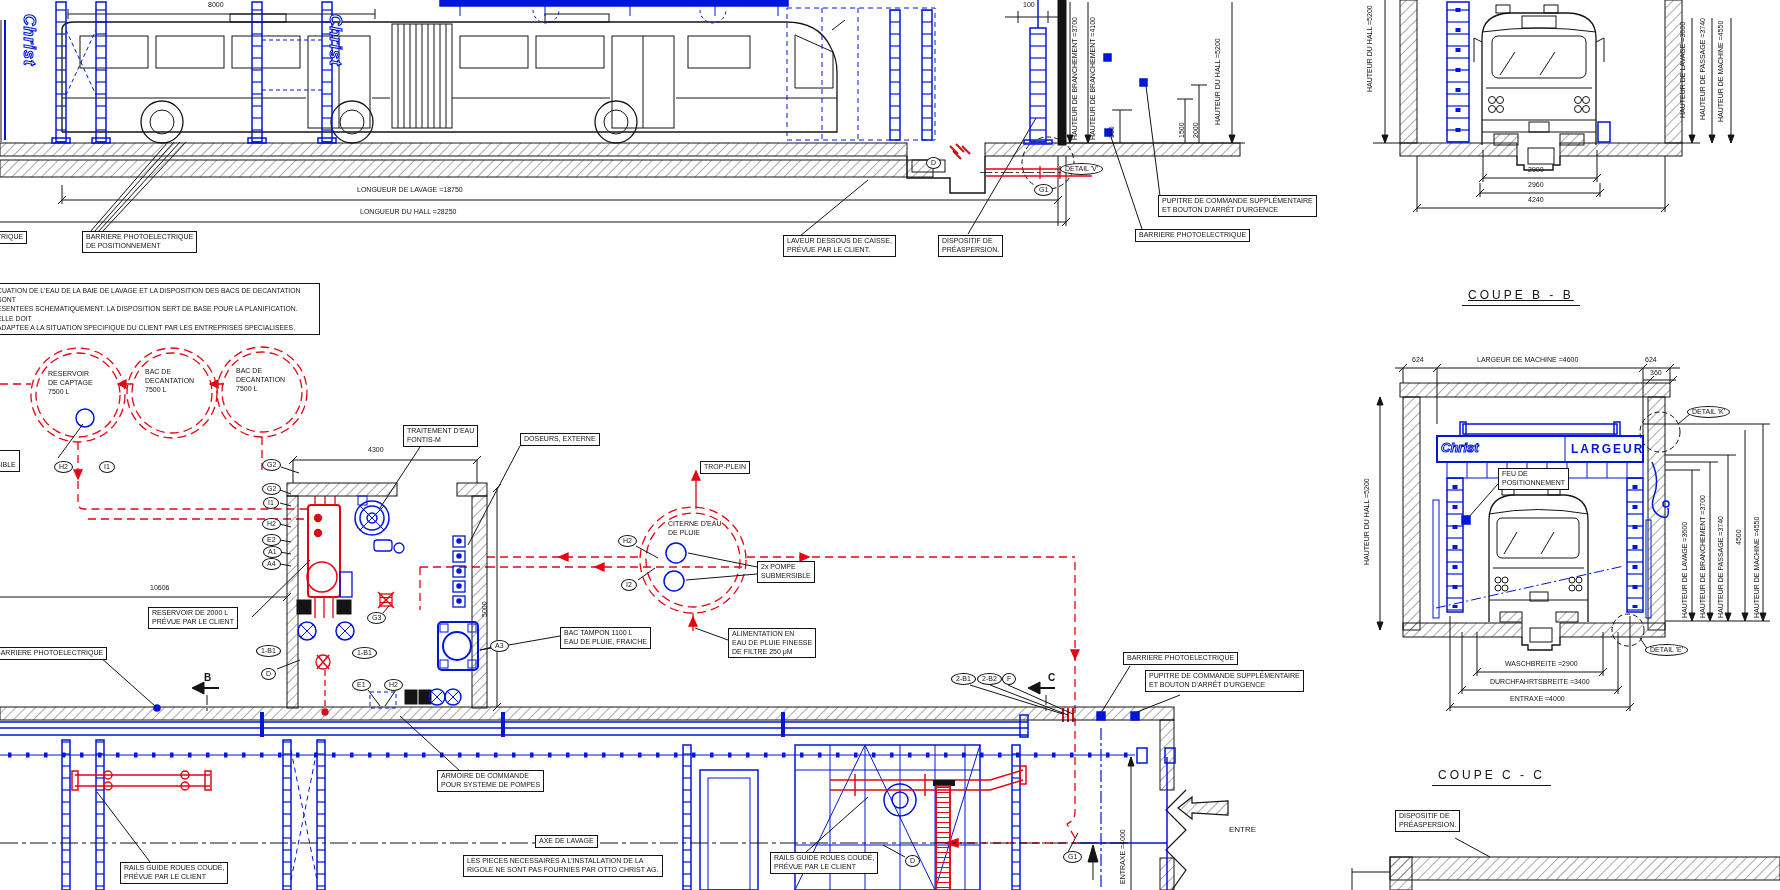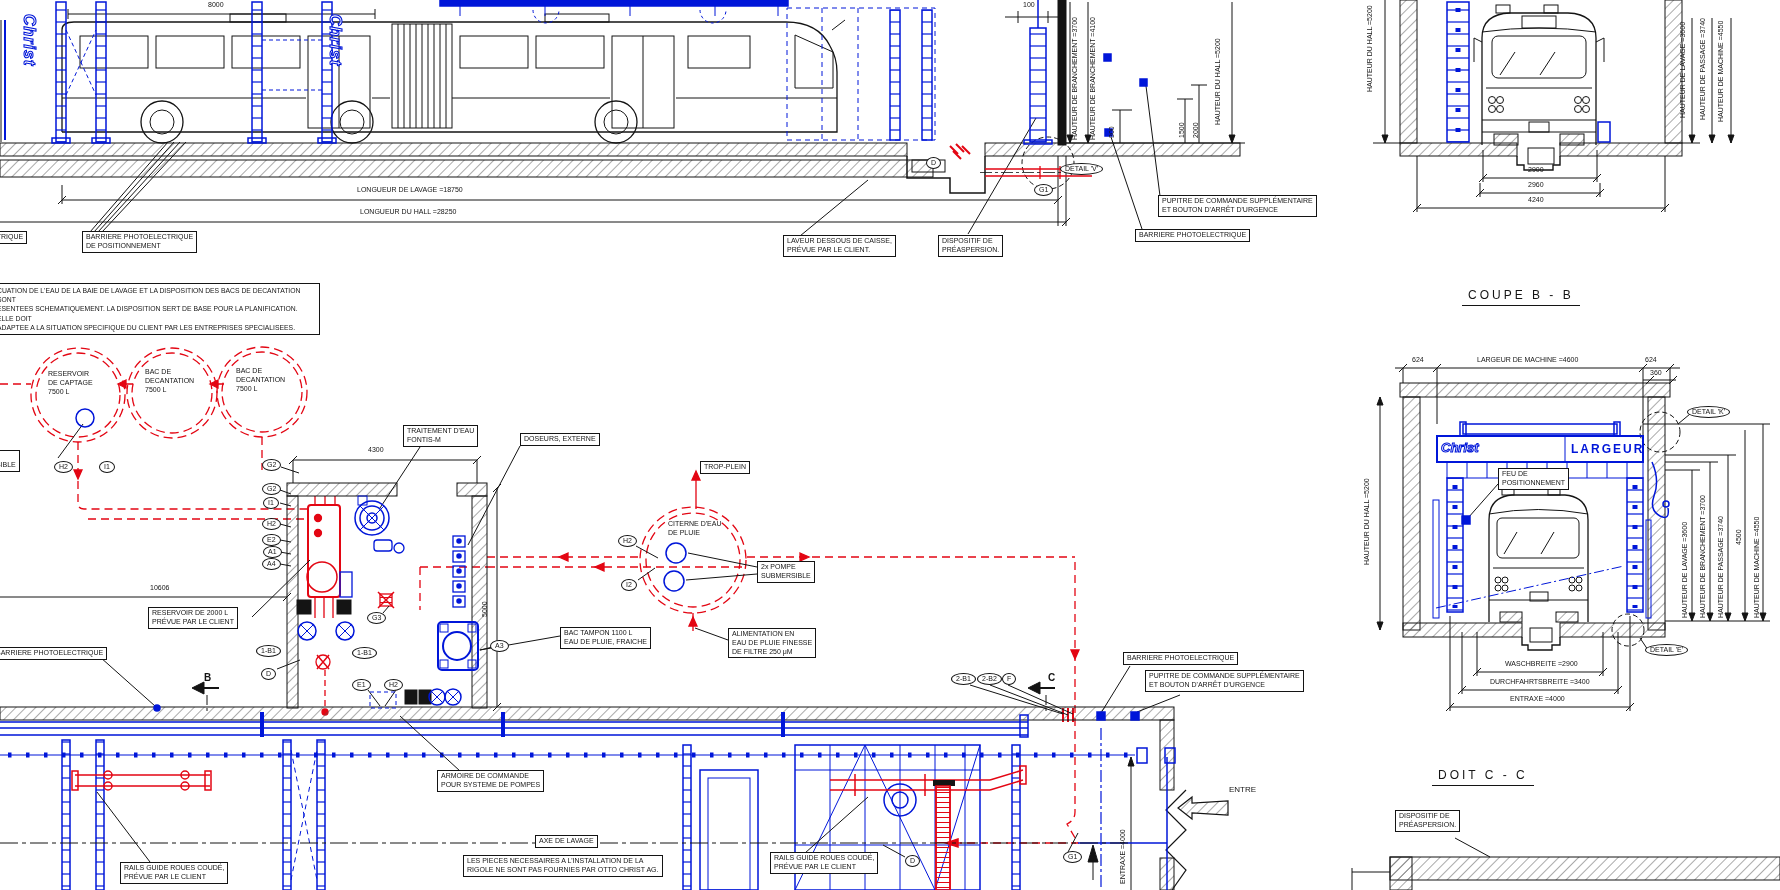--- a/index.html
+++ b/index.html
@@ -502,30 +502,30 @@
 PRÉASPERSION.</div>
 <div class="lbl" style="left:1135px;top:229px;">BARRIERE PHOTOELECTRIQUE</div>
 <div class="lbl" style="left:1158px;top:195px;">PUPITRE DE COMMANDE SUPPLÉMENTAIRE
 ET BOUTON D'ARRÊT D'URGENCE</div>
 <div class="oval" style="left:1060px;top:163px;">DETAIL 'V'</div>
 <div class="oval" style="left:926px;top:157px;">D</div>
 <div class="oval" style="left:1034px;top:184px;">G1</div>
 <div class="logo-v" style="left:38px;top:14px;">Christ</div>
 <div class="logo-v" style="left:344px;top:14px;">Christ</div>
 
-<div class="title" style="left:1462px;top:288px;">COUPE B - B</div>
+<div class="title" style="left:1462px;top:288px;text-decoration:underline;">COUPE B - B</div>
 <div class="v" style="left:1366px;top:92px;">HAUTEUR DU HALL =5200</div>
 <div class="v" style="left:1679px;top:118px;">HAUTEUR DE LAVAGE =3600</div>
 <div class="v" style="left:1699px;top:120px;">HAUTEUR DE PASSAGE =3740</div>
 <div class="v" style="left:1717px;top:122px;">HAUTEUR DE MACHINE =4550</div>
 <div class="dim" style="left:1528px;top:166px;">2900</div>
 <div class="dim" style="left:1528px;top:181px;">2960</div>
 <div class="dim" style="left:1528px;top:196px;">4240</div>
 
-<div class="title" style="left:1432px;top:768px;">DOIT C - C</div>
+<div class="title" style="left:1432px;top:768px;">COUPE C - C</div>
 <div class="dim" style="left:1412px;top:356px;">624</div>
 <div class="dim" style="left:1477px;top:356px;">LARGEUR DE MACHINE =4600</div>
 <div class="dim" style="left:1645px;top:356px;">624</div>
 <div class="dim" style="left:1650px;top:369px;">360</div>
 <div class="v" style="left:1363px;top:565px;">HAUTEUR DU HALL =5200</div>
 <div class="v" style="left:1681px;top:618px;">HAUTEUR DE LAVAGE =3600</div>
 <div class="v" style="left:1699px;top:618px;">HAUTEUR DE BRANCHEMENT =3700</div>
 <div class="v" style="left:1717px;top:618px;">HAUTEUR DE PASSAGE =3740</div>
 <div class="v" style="left:1735px;top:545px;">4500</div>
 <div class="v" style="left:1753px;top:618px;">HAUTEUR DE MACHINE =4550</div>
@@ -604,18 +604,18 @@
 
 <div class="lbl" style="left:437px;top:770px;">ARMOIRE DE COMMANDE
 POUR SYSTEME DE POMPES</div>
 <div class="lbl" style="left:535px;top:835px;">AXE DE LAVAGE</div>
 <div class="lbl" style="left:463px;top:855px;">LES PIECES NECESSAIRES A L'INSTALLATION DE LA
 RIGOLE NE SONT PAS FOURNIES PAR OTTO CHRIST AG.</div>
 <div class="lbl" style="left:120px;top:862px;">RAILS GUIDE ROUES COUDÉ,
 PRÉVUE PAR LE CLIENT</div>
 <div class="lbl" style="left:770px;top:852px;">RAILS GUIDE ROUES COUDÉ,
 PRÉVUE PAR LE CLIENT</div>
-<div class="txt" style="left:1188px;top:785px;font-size:8px;padding-left:41px;">ENTRE</div>
+<div class="txt" style="left:1188px;top:825px;font-size:8px;padding-left:41px;">ENTRE</div>
 <div class="v" style="left:1119px;top:884px;">ENTRAXE =4000</div>
 <div class="oval" style="left:905px;top:855px;">D</div>
 <div class="oval" style="left:1063px;top:851px;">G1</div>
 
 </div>
 
 </body></html>

